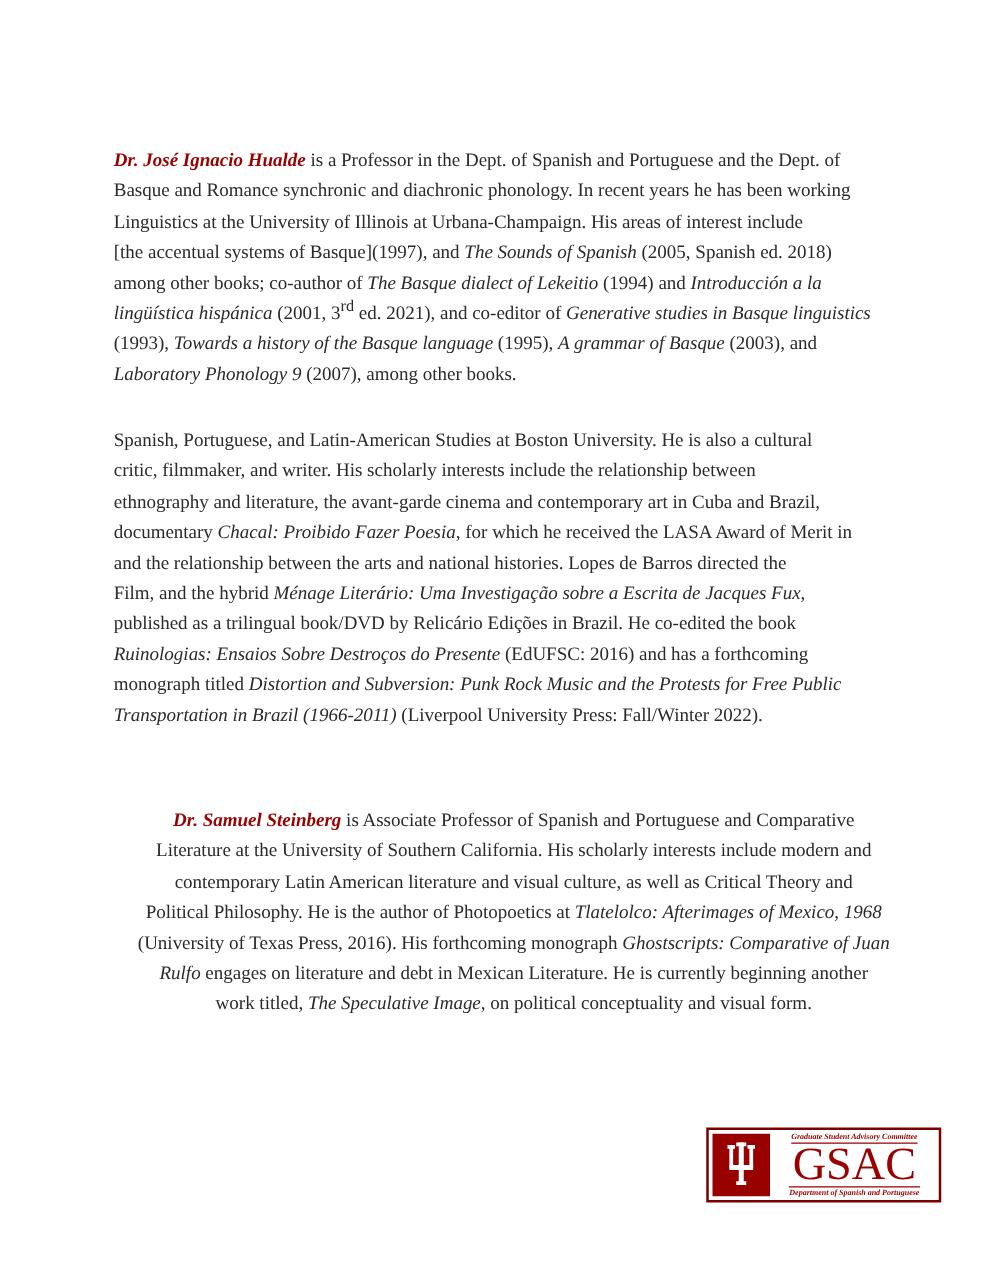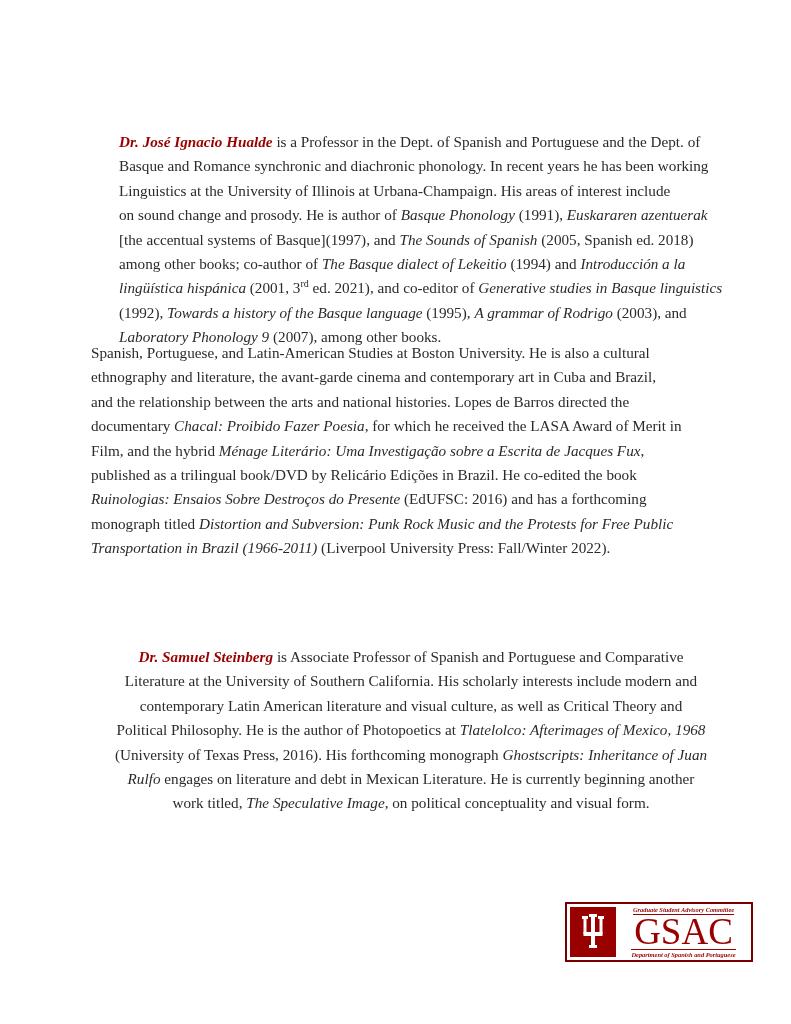--- a/index.html
+++ b/index.html
@@ -10,22 +10,22 @@
       left: 91px;
       width: 640px;
       font-family: "Liberation Serif", "DejaVu Serif", serif;
       font-size: 15.2px;
       line-height: 24.4px;
       color: #2a2a2a;
       margin: 0;
     }
     .bio .name { color: #990000; font-weight: bold; font-style: italic; }
     .bio i { font-style: italic; }
-    .bio sup { font-size: 10px; line-height: 0; }
-    #bio-1 { top: 130px; margin-left: 28px; }
+    .bio sup { font-size: 13px; line-height: 0; }
+    #bio-1 { top: 117px; }
     #bio-2 { top: 341px; }
     #bio-3 { top: 645px; text-align: center; }
     .line { display: block; white-space: nowrap; }
 
     .logo {
       position: absolute; left: 565px; top: 902px; width: 188px; height: 60px;
       border: 2px solid #7a0000; box-sizing: border-box; background: #fff;
       display: flex; align-items: stretch;
     }
     .logo-mark {
@@ -44,44 +44,44 @@
     }
   </style>
 </head>
 <body>
 
 <div class="page">
   <p class="bio" id="bio-1">
       <span class="line"><span class="name">Dr. José Ignacio Hualde</span><span> is a Professor in the  Dept. of Spanish and Portuguese and the  Dept. of</span></span>
       <span class="line"><span>Basque and Romance synchronic and diachronic phonology. In recent years he has been working</span></span>
       <span class="line"><span>Linguistics at the University of Illinois at Urbana-Champaign. His areas of interest include</span></span>
-      <span class="line"><span>on sound change and prosody. He is author of </span><i>Basque Phonology</i><span> (1991), </span><i>Euskararen azentuerak</i></span>
       <span class="line"><span>[the accentual systems of Basque](1997), and </span><i>The Sounds of Spanish</i><span> (2005, Spanish ed. 2018)</span></span>
       <span class="line"><span>among other books; co-author of </span><i>The Basque dialect of Lekeitio</i><span> (1994) and </span><i>Introducción a la</i></span>
       <span class="line"><i>lingüística hispánica</i><span> (2001, 3</span><sup>rd</sup><span> ed. 2021), and co-editor of </span><i>Generative studies in Basque linguistics</i></span>
-      <span class="line"><span>(1992), </span><i>Towards a history of the Basque language</i><span> (1995), </span><i>A grammar of Rodrigo</i><span> (2003), and</span></span>
+      <span class="line"><span>(1993), </span><i>Towards a history of the Basque language</i><span> (1995), </span><i>A grammar of Basque</i><span> (2003), and</span></span>
       <span class="line"><i>Laboratory Phonology 9</i><span> (2007), among other books.</span></span>
     </p>
   <p class="bio" id="bio-2">
       <span class="line"><span>Spanish, Portuguese, and Latin-American Studies at Boston University. He is also a cultural</span></span>
+      <span class="line"><span>critic, filmmaker, and writer. His scholarly interests include the relationship between</span></span>
       <span class="line"><span>ethnography and literature, the avant-garde cinema and contemporary art in Cuba and Brazil,</span></span>
+      <span class="line"><span>documentary </span><i>Chacal: Proibido Fazer Poesia</i><span>, for which he received the LASA Award of Merit in</span></span>
       <span class="line"><span>and the relationship between the arts and national histories. Lopes de Barros directed the</span></span>
-      <span class="line"><span>documentary </span><i>Chacal: Proibido Fazer Poesia</i><span>, for which he received the LASA Award of Merit in</span></span>
       <span class="line"><span>Film, and the hybrid </span><i>Ménage Literário: Uma Investigação sobre a Escrita de Jacques Fux</i><span>,</span></span>
       <span class="line"><span>published as a trilingual book/DVD by Relicário Edições in Brazil. He co-edited the book</span></span>
       <span class="line"><i>Ruinologias: Ensaios Sobre Destroços do Presente</i><span> (EdUFSC: 2016) and has a forthcoming</span></span>
       <span class="line"><span>monograph titled </span><i>Distortion and Subversion: Punk Rock Music and the Protests for Free Public</i></span>
       <span class="line"><i>Transportation in Brazil (1966-2011)</i><span> (Liverpool University Press: Fall/Winter 2022).</span></span>
     </p>
   <p class="bio" id="bio-3">
       <span class="line"><span class="name">Dr. Samuel Steinberg</span><span> is Associate Professor of Spanish and Portuguese and Comparative</span></span>
       <span class="line"><span>Literature at the University of Southern California. His scholarly interests include modern and</span></span>
       <span class="line"><span>contemporary Latin American literature and visual culture, as well as Critical Theory and</span></span>
       <span class="line"><span>Political Philosophy. He is the author of Photopoetics at </span><i>Tlatelolco: Afterimages of Mexico, 1968</i></span>
-      <span class="line"><span>(University of Texas Press, 2016). His forthcoming monograph </span><i>Ghostscripts: Inheritance of Juan</i></span>
+      <span class="line"><span>(University of Texas Press, 2016). His forthcoming monograph </span><i>Ghostscripts: Comparative of Juan</i></span>
       <span class="line"><i>Rulfo</i><span> engages on literature and debt in Mexican Literature. He is currently beginning another</span></span>
       <span class="line"><span>work titled, </span><i>The Speculative Image</i><span>, on political conceptuality and visual form.</span></span>
     </p>
 
   <div class="logo">
     <div class="logo-mark">
       <svg viewBox="0 0 30 40" aria-hidden="true">
         <g fill="#ffffff">
           <rect x="4" y="4" width="6" height="3"></rect>
           <rect x="5.5" y="4" width="3" height="18"></rect>

